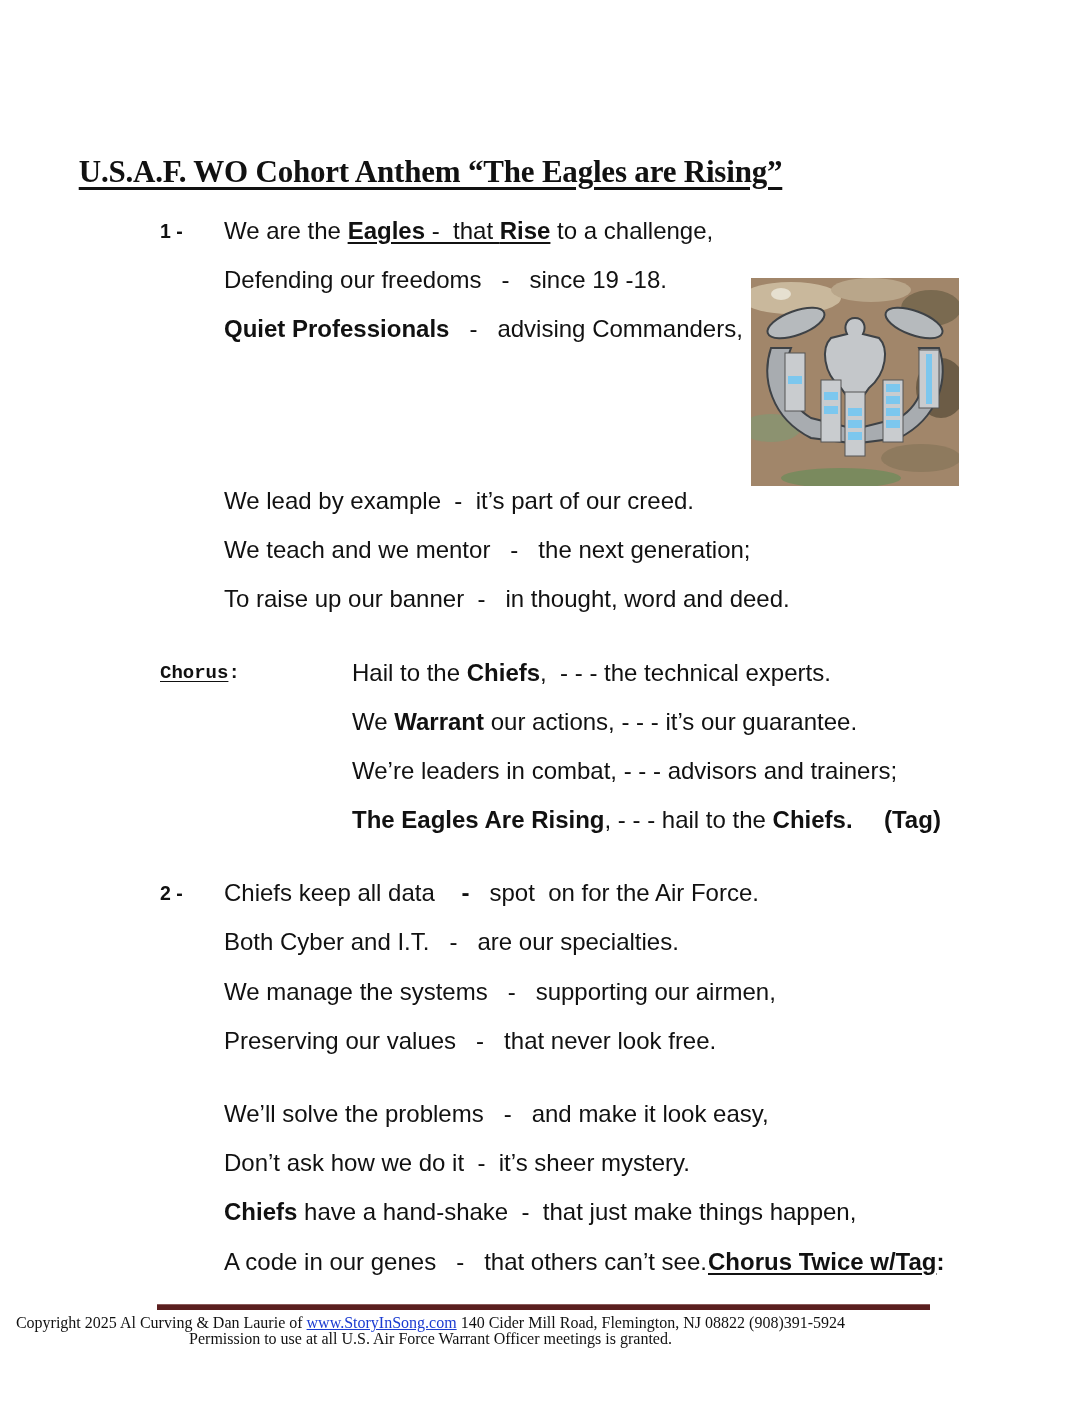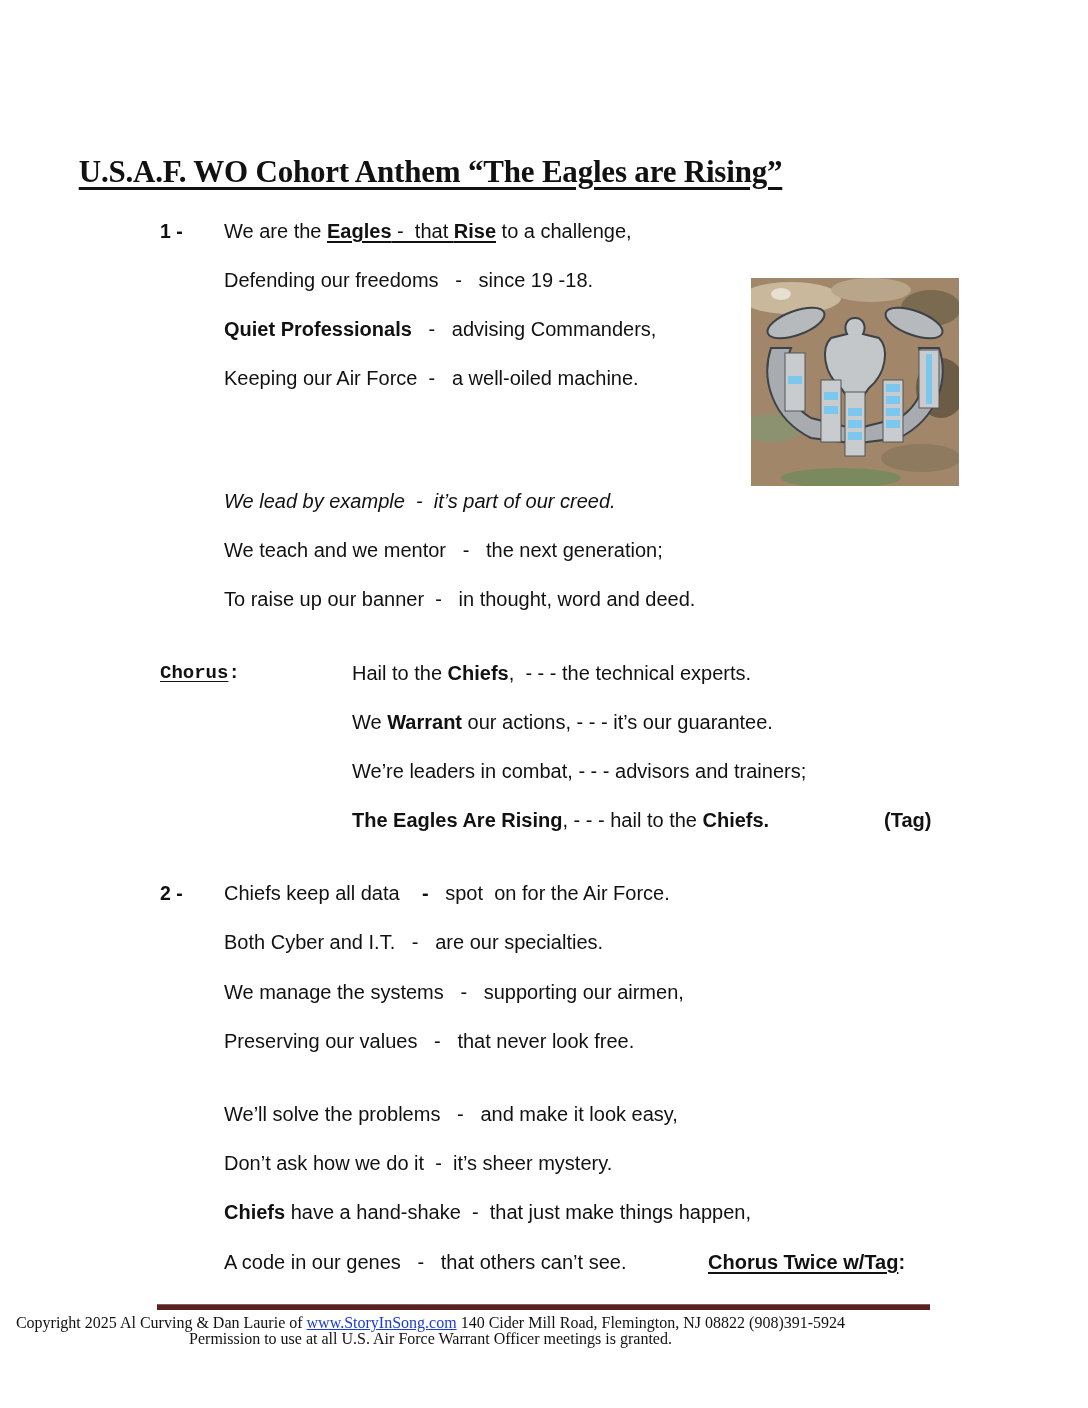--- a/index.html
+++ b/index.html
@@ -7,21 +7,21 @@
   .page { position: absolute; left: 0; top: 0; width: 861px; height: 1408px; margin-top: 28px; }
 
   .title {
     position: absolute; left: 0; right: 0; top: 126px; text-align: center;
     font-family: "Liberation Serif", serif; font-weight: bold; font-size: 31px;
     text-decoration: underline; text-decoration-thickness: 3px; text-underline-offset: 5px;
     letter-spacing: -0.2px;
   }
 
   .line {
-    position: absolute; font-family: "Liberation Sans", sans-serif; font-size: 20px;
+    position: absolute; font-family: "Liberation Sans", sans-serif; font-size: 24px;
     white-space: pre; line-height: 24px; color: #111;
   }
   .b { font-weight: bold; }
   .u { text-decoration: underline; text-underline-offset: 3px; }
 
   .verse-num { position: absolute; left: 160px; font-family: "Liberation Sans", sans-serif; font-weight: bold; font-size: 19.5px; line-height: 24px; }
   .chorus-label { position: absolute; left: 160px; font-family: Liberation Mono, monospace; font-weight: bold; font-size: 19px; line-height: 24px; }
 
   .insignia {
     position: absolute; left: 751px; top: 250px; width: 208px; height: 208px; overflow: hidden;
@@ -37,22 +37,21 @@
 <body>
 
 <div class="page">
 
   <div class="title">U.S.A.F.  WO Cohort Anthem “The Eagles are Rising”</div>
 
   <div class="verse-num" style="top:191px;">1 -</div>
   <div class="line" style="left:224px; top:191px;"><span>We are the </span><span class="b u"><span>Eagles</span><span style="font-weight:normal"> -  that </span><span>Rise</span></span><span> to a challenge,</span></div>
   <div class="line" style="left:224px; top:240px;">Defending our freedoms   -   since 19 -18.</div>
   <div class="line" style="left:224px; top:289px;"><span class="b">Quiet Professionals</span><span>   -   advising Commanders,</span></div>
-  <div class="line" style="left:224px; top:338px;">Keeping our Air Force  -   a well-oiled machine.</div>
-  <div class="line" style="left:224px; top:461px;font-style:italic;">We lead by example  -  it’s part of our creed.</div>
+  <div class="line" style="left:224px; top:461px;">We lead by example  -  it’s part of our creed.</div>
   <div class="line" style="left:224px; top:510px;">We teach and we mentor   -   the next generation;</div>
   <div class="line" style="left:224px; top:559px;">To raise up our banner  -   in thought, word and deed.</div>
 
   <div class="insignia">
     <svg width="208" height="208" viewBox="0 0 208 208" xmlns="http://www.w3.org/2000/svg">
       <rect width="208" height="208" fill="#a1866a"></rect>
       <ellipse cx="40" cy="20" rx="50" ry="16" fill="#c9b89c"></ellipse>
       <ellipse cx="120" cy="12" rx="40" ry="12" fill="#b9a68a"></ellipse>
       <ellipse cx="30" cy="16" rx="10" ry="6" fill="#e6e0d0"></ellipse>
       <ellipse cx="180" cy="30" rx="30" ry="18" fill="#7a6a50"></ellipse>

